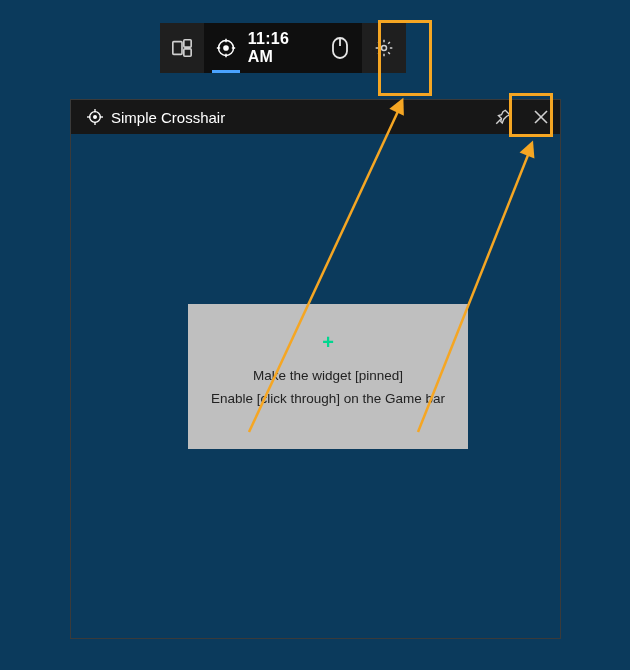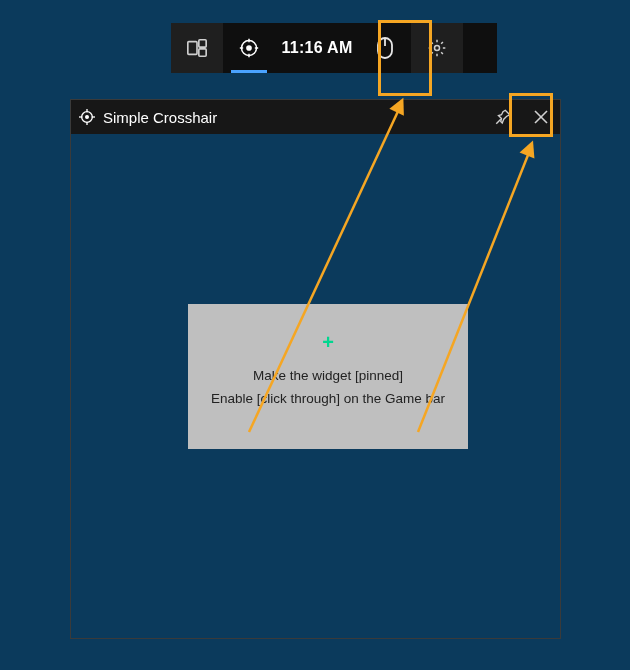--- a/index.html
+++ b/index.html
@@ -12,26 +12,25 @@
     color: #fff;
     position: relative;
     overflow: hidden;
   }
 
   
   .gamebar {
     position: absolute;
     top: 23px;
     left: 160px;
-    width: 326px;
+    width: 246px;
     height: 50px;
     background: #0f0f0f;
     display: flex;
     align-items: flex-end;
-    margin-left: 11px;
   }
   .gamebar-item {
     display: flex;
     align-items: center;
     justify-content: center;
     height: 100%;
     position: relative;
   }
   .gamebar-item.widgets { width: 52px; background: #1f1f1f; }
   .gamebar-item.crosshair { width: 52px; }
@@ -54,21 +53,21 @@
     width: 491px;
     height: 540px;
     border: 1px solid #3a3a3a;
     background: #0b3a5c;
   }
   .widget-titlebar {
     height: 34px;
     background: #171717;
     display: flex;
     align-items: center;
-    padding-left: 8px;
+    padding-left: 16px;
   }
   .widget-title {
     display: flex;
     align-items: center;
     gap: 8px;
     font-size: 15px;
     color: #fff;
   }
   .widget-title .tiny-icon { width: 16px; height: 16px; display:flex; align-items:center; justify-content:center; }
   .widget-actions {

